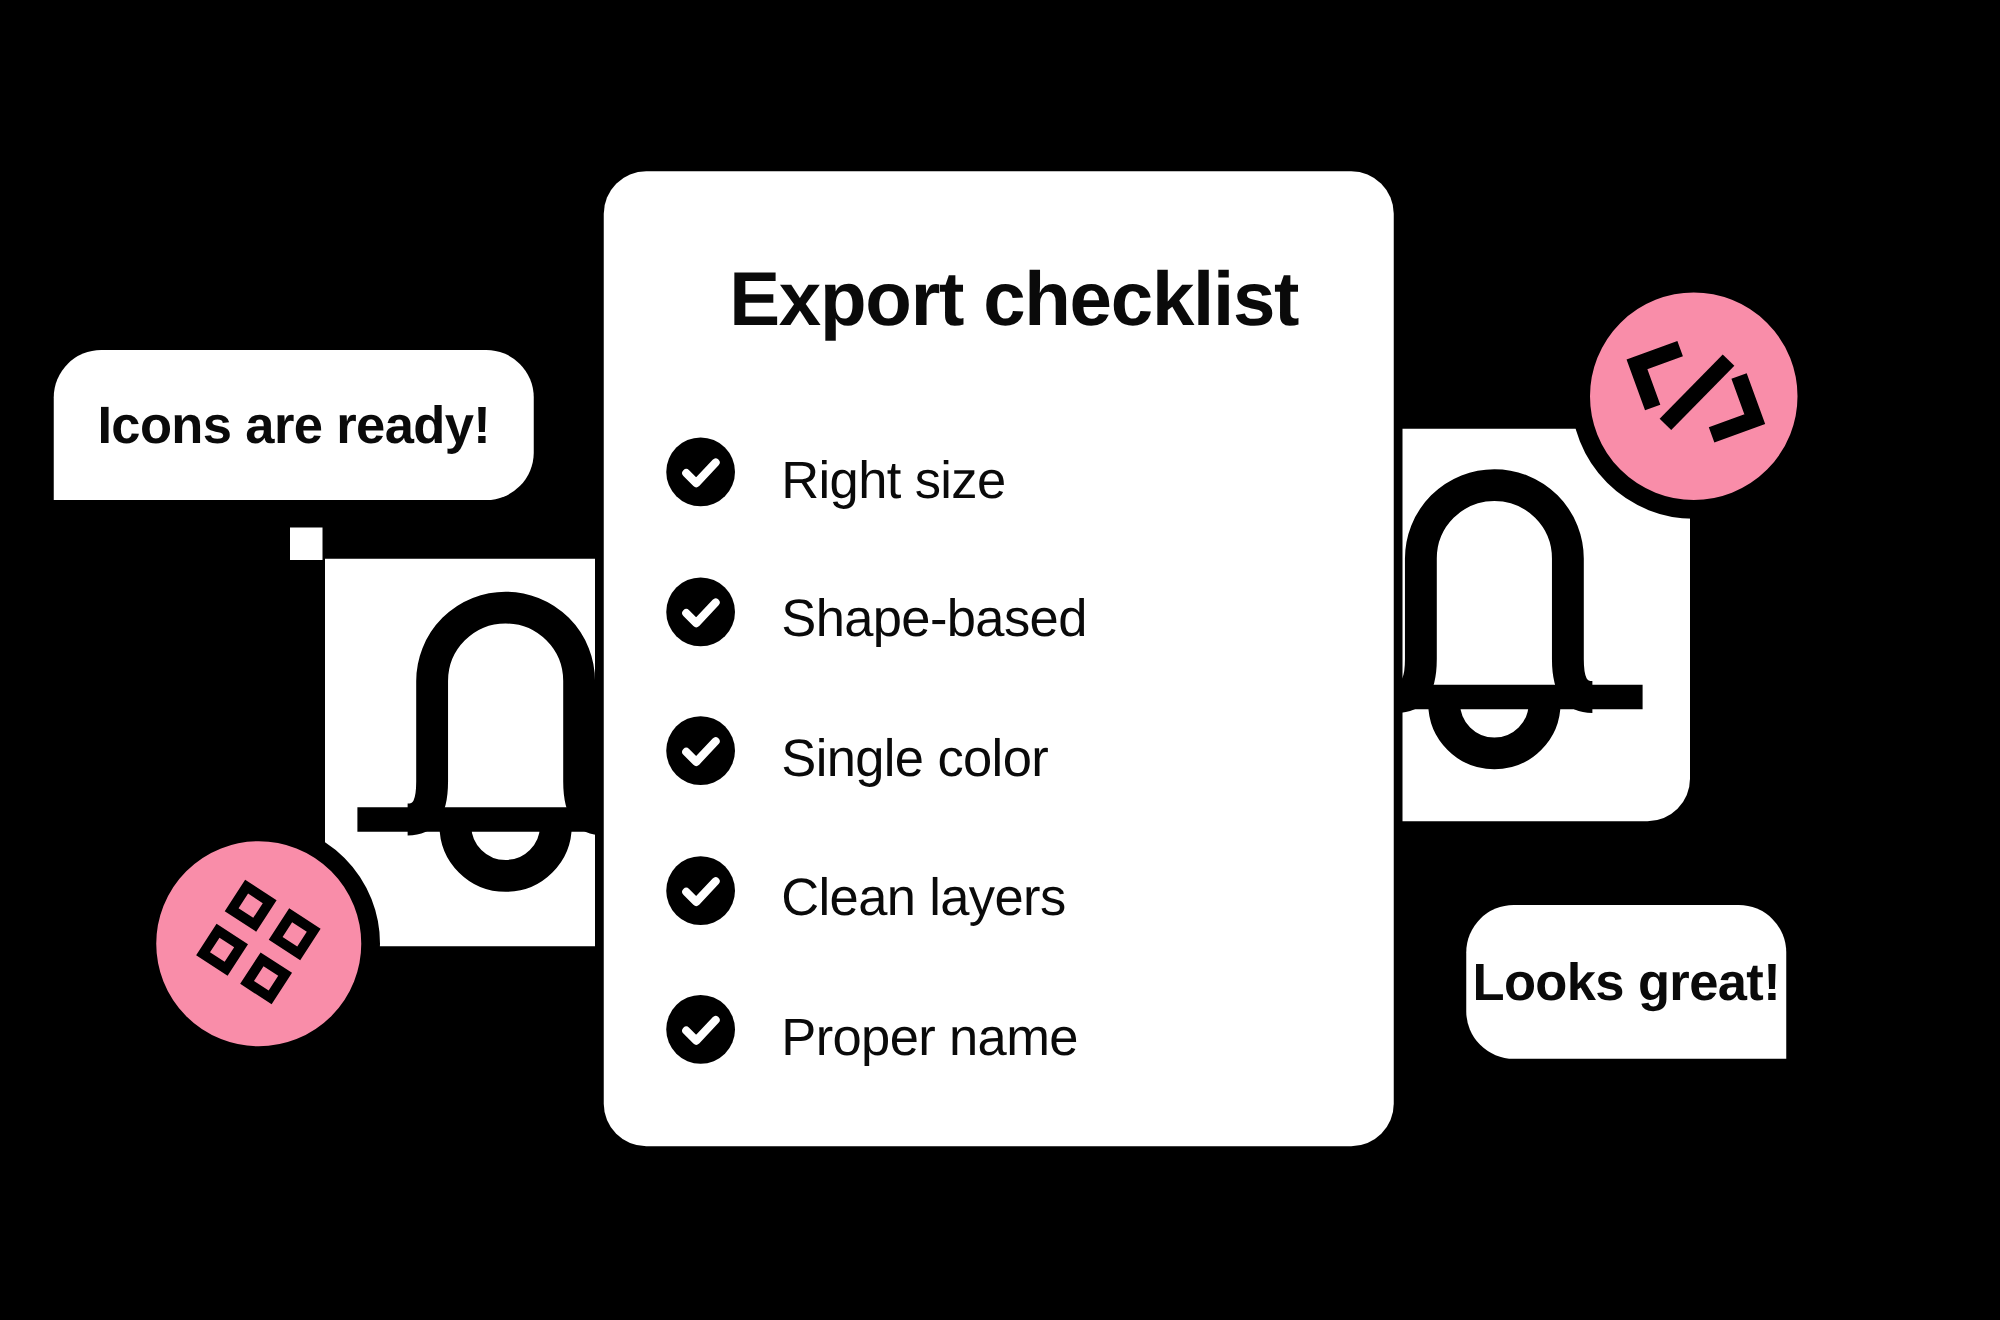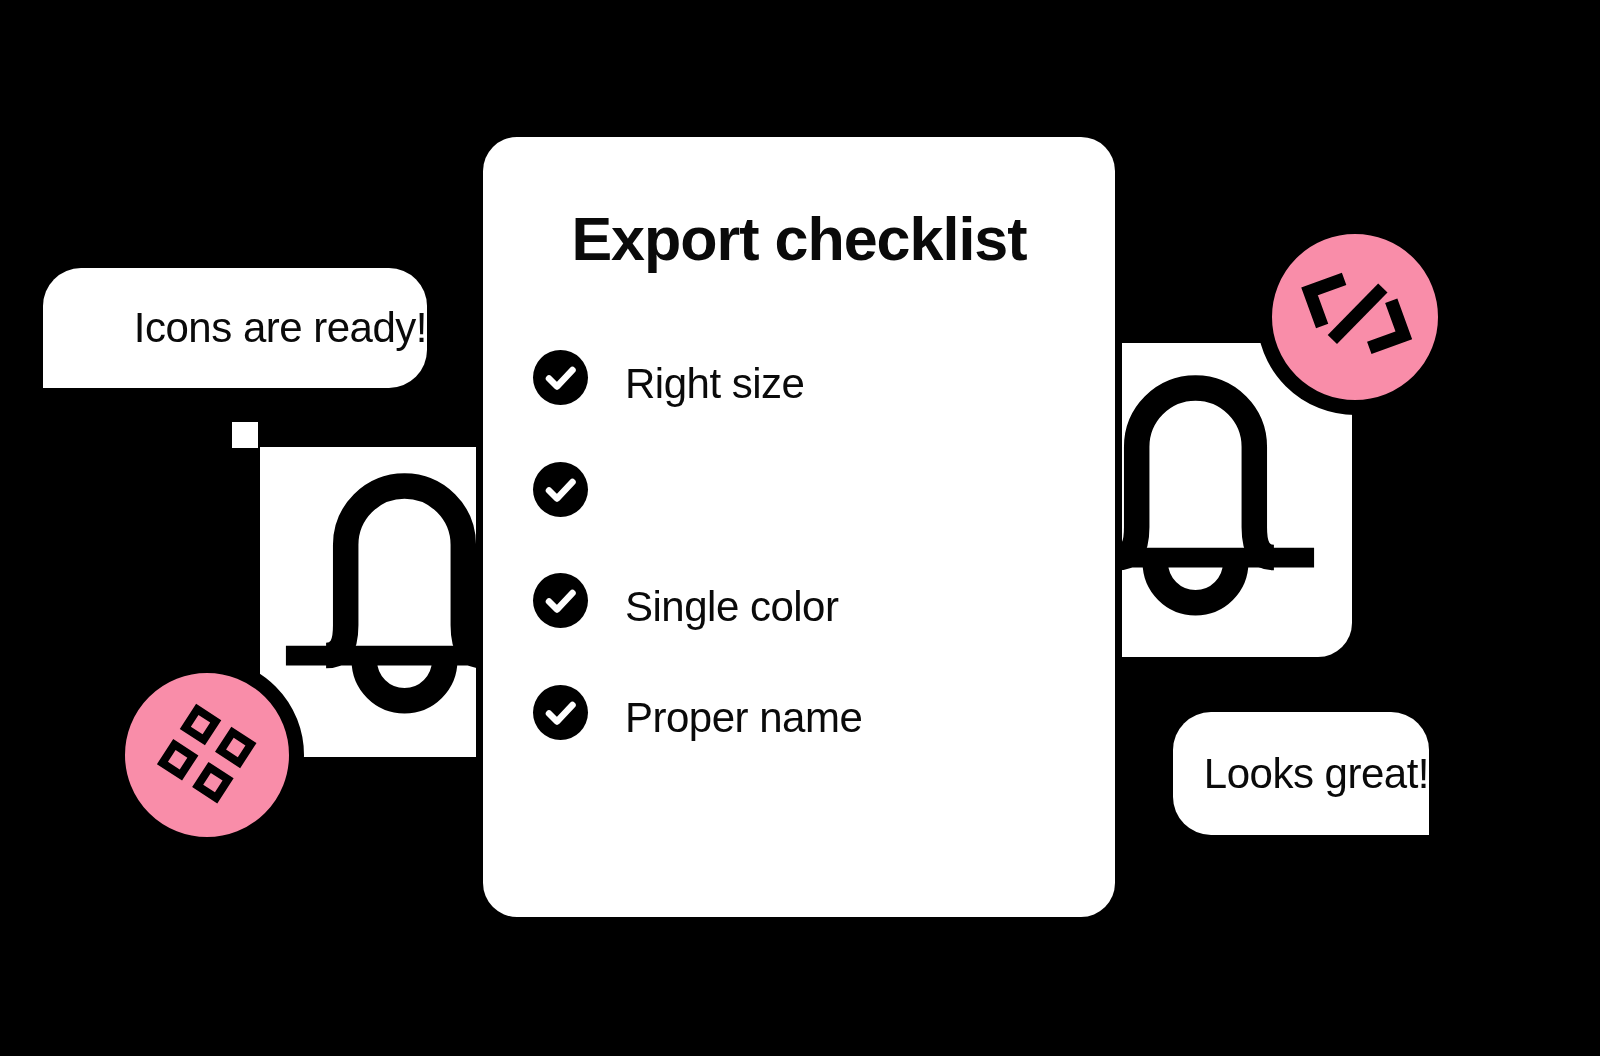--- a/index.html
+++ b/index.html
@@ -9,22 +9,22 @@
     --ink:#0a0a0a;
   }
   html,body{margin:0;padding:0;background:var(--bg);}
   .stage{
     position:relative;width:1600px;height:1056px;background:var(--bg);
     overflow:hidden;font-family:"Liberation Sans", sans-serif;color:var(--ink);
   }
   
   .bubble{
     position:absolute;background:var(--surface);
-    display:flex;align-items:center;justify-content:flex-end;
-    font-size:42px;font-weight:400;letter-spacing:-0.5px;white-space:nowrap;
+    display:flex;align-items:center;justify-content:center;
+    font-size:42px;font-weight:700;letter-spacing:-0.5px;white-space:nowrap;margin-top:12px;
   }
   .bubble-left{left:43px;top:268px;width:384px;height:120px;border-radius:38px 38px 38px 0;}
   .bubble-right{left:1173px;top:712px;width:256px;height:123px;border-radius:38px 38px 0 38px;}
   
   .side-card{position:absolute;background:var(--surface);overflow:hidden;z-index:1;}
   .card-left{left:260px;top:447px;width:260px;height:310px;}
   .card-right{left:1090px;top:343px;width:262px;height:314px;border-radius:0 34px 34px 0;}
   .side-card svg{position:absolute;}
   .card-left svg{left:22px;top:-12px;}
   .card-right svg{left:-17px;top:-6px;}
@@ -42,21 +42,21 @@
     display:grid;grid-template-columns:30px 30px;grid-template-rows:30px 30px;gap:12px;
   }
   .grid-icon i{display:block;width:30px;height:30px;border:8px solid #000;box-sizing:border-box;background:transparent;}
   .code-icon{transform:rotate(25deg);}
   
   .panel{
     position:absolute;left:483px;top:137px;width:632px;height:780px;
     background:var(--surface);border-radius:34px;box-shadow:0 0 0 7px #000;z-index:3;
   }
   .panel h1{
-    position:absolute;top:72px;left:0;width:100%;margin:0;text-align:center;
+    position:absolute;top:72px;left:12px;width:100%;margin:0;text-align:center;
     font-size:61px;font-weight:700;letter-spacing:-1px;line-height:1;
   }
   .panel ul{position:absolute;top:185px;left:50px;right:30px;margin:0;padding:0;list-style:none;}
   .panel li{height:111.5px;display:flex;align-items:center;}
   .check{
     width:55px;height:55px;border-radius:50%;background:#000;flex:0 0 auto;
     display:flex;align-items:center;justify-content:center;
   }
   .row-label{margin-left:37px;font-size:42px;font-weight:500;letter-spacing:-0.5px;white-space:nowrap;margin-top:12px;}
 </style>
@@ -114,28 +114,37 @@
             </svg>
         </span>
         <span class="row-label">Right size</span>
       </li>
       <li>
         <span class="check">
           <svg width="55" height="55" viewBox="0 0 55 55" fill="none">
               <polyline points="16,28.5 24,36.5 39.5,20" stroke="#fff" stroke-width="6.5" stroke-linecap="round" stroke-linejoin="round"></polyline>
             </svg>
         </span>
+        <span class="row-label">Shape-based</span>
       </li>
       <li>
         <span class="check">
           <svg width="55" height="55" viewBox="0 0 55 55" fill="none">
               <polyline points="16,28.5 24,36.5 39.5,20" stroke="#fff" stroke-width="6.5" stroke-linecap="round" stroke-linejoin="round"></polyline>
             </svg>
         </span>
         <span class="row-label">Single color</span>
+      </li>
+      <li>
+        <span class="check">
+          <svg width="55" height="55" viewBox="0 0 55 55" fill="none">
+              <polyline points="16,28.5 24,36.5 39.5,20" stroke="#fff" stroke-width="6.5" stroke-linecap="round" stroke-linejoin="round"></polyline>
+            </svg>
+        </span>
+        <span class="row-label">Clean layers</span>
       </li>
       <li>
         <span class="check">
           <svg width="55" height="55" viewBox="0 0 55 55" fill="none">
               <polyline points="16,28.5 24,36.5 39.5,20" stroke="#fff" stroke-width="6.5" stroke-linecap="round" stroke-linejoin="round"></polyline>
             </svg>
         </span>
         <span class="row-label">Proper name</span>
       </li>
     </ul>

